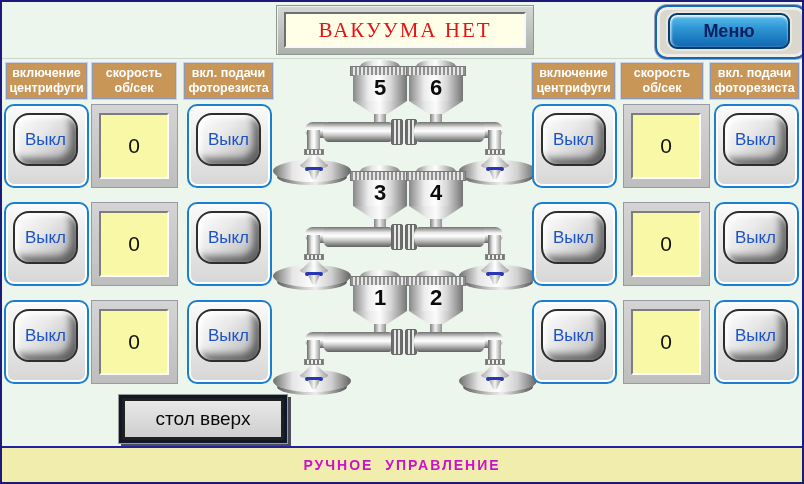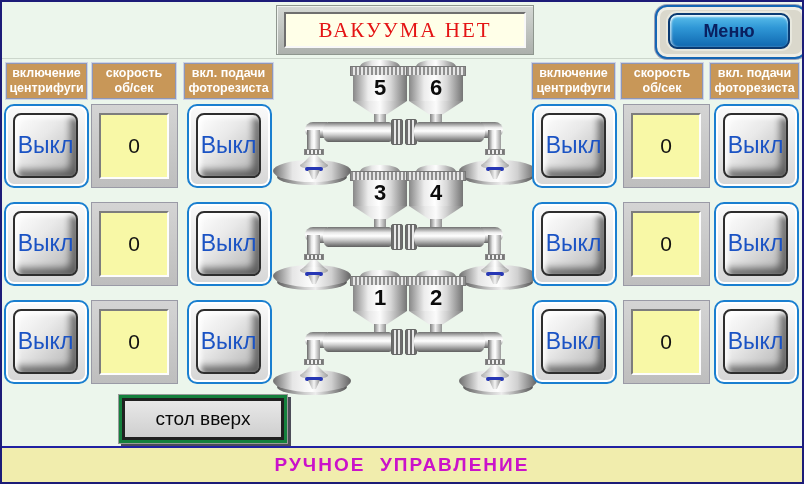--- a/index.html
+++ b/index.html
@@ -33,25 +33,25 @@
   .hdr-cell { position:absolute; top:61px; height:36px; box-sizing:border-box;
     background:#c89758; border:1px solid #8e97b8; box-shadow:0 0 0 1px #cdd3e6;
     color:#fff; font-weight:bold; font-size:12.5px; line-height:15px; text-align:center;
     display:flex; flex-direction:column; justify-content:center; z-index:6; }
 
   
   .btn-frame { position:absolute; width:85px; height:84px; box-sizing:border-box;
     border:2px solid #1a7fd0; border-radius:10px;
     background:linear-gradient(180deg,#fafafa,#d6d6d6);
     box-shadow: inset 0 0 0 2px #ffffff; z-index:6; }
-  .btn-3d { position:absolute; left:7px; top:7px; width:65px; height:65px; box-sizing:border-box;
-    border-radius:8px; border:2px solid #2e2e2e;
+  .btn-3d { position:absolute; left:7px; top:7px; width:65px; height:53px; box-sizing:border-box;
+    border-radius:16px; border:2px solid #2e2e2e;
     background:linear-gradient(135deg,#ffffff 0%,#e9e9e9 40%,#b0b0b0 100%);
     box-shadow: inset 3px 3px 5px rgba(255,255,255,.95), inset -6px -6px 7px rgba(0,0,0,.48);
-    color:#1b53c4; font-size:23px; font-family:inherit;
+    color:#1b53c4; font-size:17px; font-family:inherit;
     display:flex; align-items:center; justify-content:center; cursor:pointer; padding:0; }
   .display-frame { position:absolute; width:87px; height:84px; box-sizing:border-box;
     background:linear-gradient(180deg,#d4d4d4,#bebebe); border:1px solid #9a9aa6; z-index:6; }
   .display-box { position:absolute; left:7px; top:8px; width:70px; height:66px; box-sizing:border-box;
     background:#f8f8a6; border:2px solid; border-color:#7d7d7d #fdfdfd #fdfdfd #7d7d7d;
     color:#111; font-size:21px; display:flex; align-items:center; justify-content:center; cursor:pointer; }
 
   
   .tier { position:absolute; left:0; width:804px; height:0; }
   .vessel { position:absolute; width:60px; height:64px; z-index:4; }
@@ -91,35 +91,35 @@
   .noz-blue { position:absolute; width:18px; height:4px; background:#2737b5; border-radius:2px; z-index:2; }
   .noz-tip { position:absolute; width:12px; height:9px;
     clip-path:polygon(0 0,100% 0,66% 100%,34% 100%);
     background:linear-gradient(90deg,#999,#f5f5f5 50%,#8a8a8a); z-index:2; }
   .disc { position:absolute; width:78px; height:22px; border-radius:50%;
     background:linear-gradient(90deg,#6e6e6e,#e6e6e6 25%,#fdfdfd 50%,#d0d0d0 75%,#636363); z-index:1; }
   .disc-skirt { position:absolute; width:70px; height:16px; border-radius:50%;
     background:linear-gradient(90deg,#5f5f5f,#cfcfcf 40%,#ededed 55%,#575757); z-index:0; }
 
   
-  .tbl-btn { position:absolute; box-sizing:border-box; background:#15803d;
+  .tbl-btn { position:absolute; box-sizing:border-box; background:#0f172a;
     border:1px solid #9a9a9a; padding:3px; box-shadow:3px 3px 0 #4c4c58; z-index:7; cursor:pointer; }
   .tbl-inner { width:100%; height:100%; box-sizing:border-box;
     display:flex; align-items:center; justify-content:center; }
   .tbl-inner.up { border:3px solid #202020; background:linear-gradient(180deg,#e8e8e8,#cfcfcf);
     color:#0a0a0a; font-size:19px; }
   .tbl-inner.down { border:2px solid #62626a; background:#ffffe2;
     color:#1414cc; font-weight:bold; font-size:16px; letter-spacing:1px; }
 
   
   .status-bar { position:absolute; left:0; right:0; bottom:0; height:34px;
     background:#f1edad; border-top:2px solid #2121a2; display:flex; align-items:stretch; z-index:9; }
   .status-date, .status-time { width:158px; background:#077807; color:#fff; font-size:23px;
     display:flex; align-items:center; justify-content:center; white-space:nowrap; }
-  .status-mode { flex:1; color:#ca12ca; font-weight:bold; font-size:19px; letter-spacing:2px;
+  .status-mode { flex:1; color:#ca12ca; font-weight:bold; font-size:14px; letter-spacing:2px;
     display:flex; align-items:center; justify-content:center; white-space:pre; }
 </style>
 </head>
 <body>
 
 <div class="screen">
   <div class="hdr-line"></div>
 
   <div class="banner">
     <div class="banner-inner">ВАКУУМА НЕТ</div>

